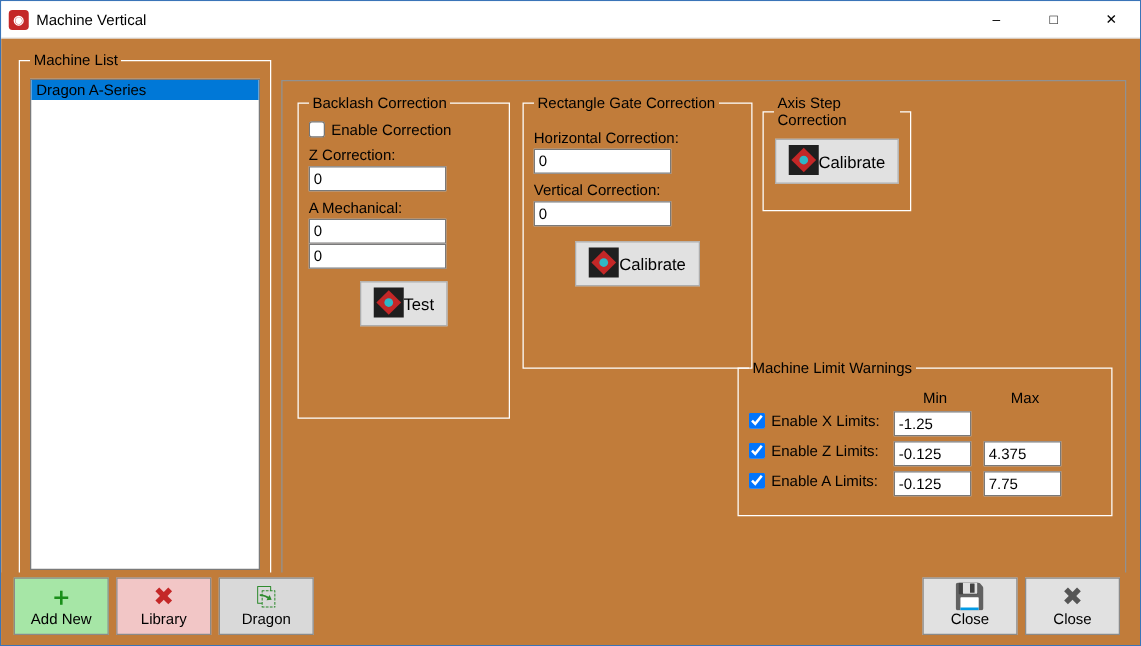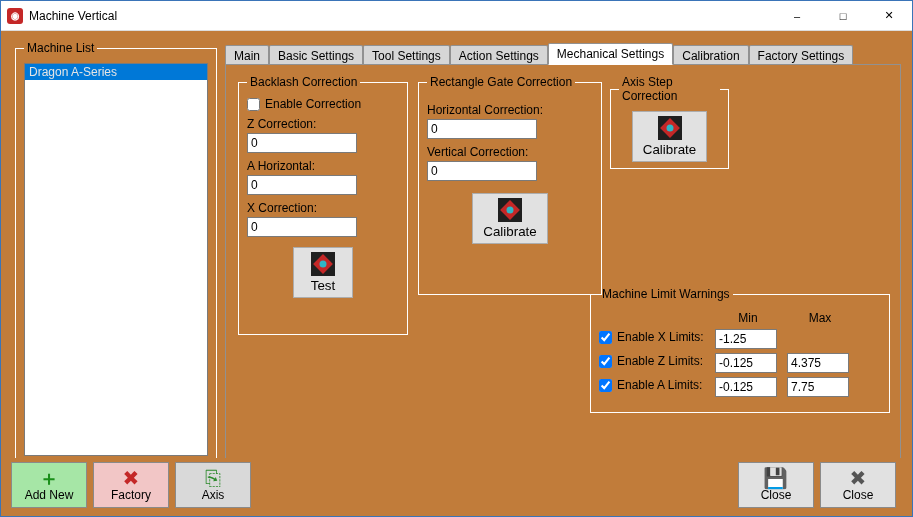--- a/index.html
+++ b/index.html
@@ -77,21 +77,21 @@
     width: 100%;
     height: 100%;
     overflow: auto;
   }
   .machine-list-item {
     padding: 1px 4px;
     font-size: 12px;
   }
   .machine-list-item.selected {
     background: #0078d7;
-    color: #e5e5e5;
+    color: #000000;
   }
 
   
   .tabstrip {
     position: absolute;
     left: 224px;
     top: 12px;
     display: flex;
     align-items: flex-end;
     height: 22px;
@@ -146,26 +146,26 @@
   .field-label { display: block; margin-top: 6px; margin-bottom: 2px; }
   input.text {
     width: 110px;
     height: 20px;
     border: 1px solid #7a7a7a;
     background: #fff;
     font-family: inherit;
     font-size: 12px;
     padding: 1px 3px;
   }
-  .chk-row { display: flex; align-items: center; margin-bottom: 4px; }
+  .chk-row { display: flex; align-items: flex-start; margin-bottom: 4px; }
   .chk-row input[type=checkbox] { margin: 0 5px 0 0; width: 13px; height: 13px; }
 
   .btn3d {
     display: inline-flex;
-    flex-direction: column;
+    flex-direction: row;
     align-items: center;
     justify-content: center;
     background: #e1e1e1;
     border: 1px solid #adadad;
     padding: 4px 10px 4px 10px;
     cursor: default;
     min-width: 60px;
   }
   .btn3d .icon { margin-bottom: 2px; }
   .calib-icon {
@@ -247,43 +247,33 @@
 
   <div class="client">
 
     <fieldset class="group machine-list-fs">
       <legend>Machine List</legend>
       <div class="machine-list-box">
         <div class="machine-list-item selected">Dragon A-Series</div>
       </div>
     </fieldset>
 
-    <div class="tabstrip">
-      <div class="tab">Main</div>
-      <div class="tab">Basic Settings</div>
-      <div class="tab">Tool Settings</div>
-      <div class="tab">Action Settings</div>
-      <div class="tab active">Mechanical Settings</div>
-      <div class="tab">Calibration</div>
-      <div class="tab">Factory Settings</div>
-    </div>
 
     <div class="tabpanel">
 
       <fieldset class="group backlash-fs">
         <legend>Backlash Correction</legend>
         <div class="chk-row">
           <input type="checkbox" style="">
           <span>Enable Correction</span>
         </div>
         <span class="field-label">Z Correction:</span>
         <input class="text" value="0" style="">
-        <span class="field-label">A Horizontal:</span>
-        <input class="text" value="0" style="">
-        <span class="field-label">X Correction:</span>
+        <span class="field-label">A Mechanical:</span>
+        <input class="text" value="0" style="">
         <input class="text" value="0" style="">
         <div style="text-align:center; margin-top:10px;text-decoration:underline;">
           <button class="btn3d">
             <span class="icon calib-icon"></span>
             <span>Test</span>
           </button>
         </div>
       </fieldset>
 
       <fieldset class="group rect-fs">
@@ -342,25 +332,25 @@
 
     </div>
 
     <div class="bottombar">
       <div class="tool-btn add">
         <span class="ic" style="color:#1a8f1a; font-weight:bold;">＋</span>
         <span>Add New</span>
       </div>
       <div class="tool-btn del">
         <span class="ic" style="color:#c42727;">✖</span>
-        <span>Factory</span>
+        <span>Library</span>
       </div>
       <div class="tool-btn clone">
         <span class="ic" style="color:#2e8b2e;">⎘</span>
-        <span>Axis</span>
+        <span>Dragon</span>
       </div>
       <div class="spacer"></div>
       <div class="tool-btn plain">
         <span class="ic" style="color:#444;">💾</span>
         <span>Close</span>
       </div>
       <div class="tool-btn plain">
         <span class="ic" style="color:#555;">✖</span>
         <span>Close</span>
       </div>

